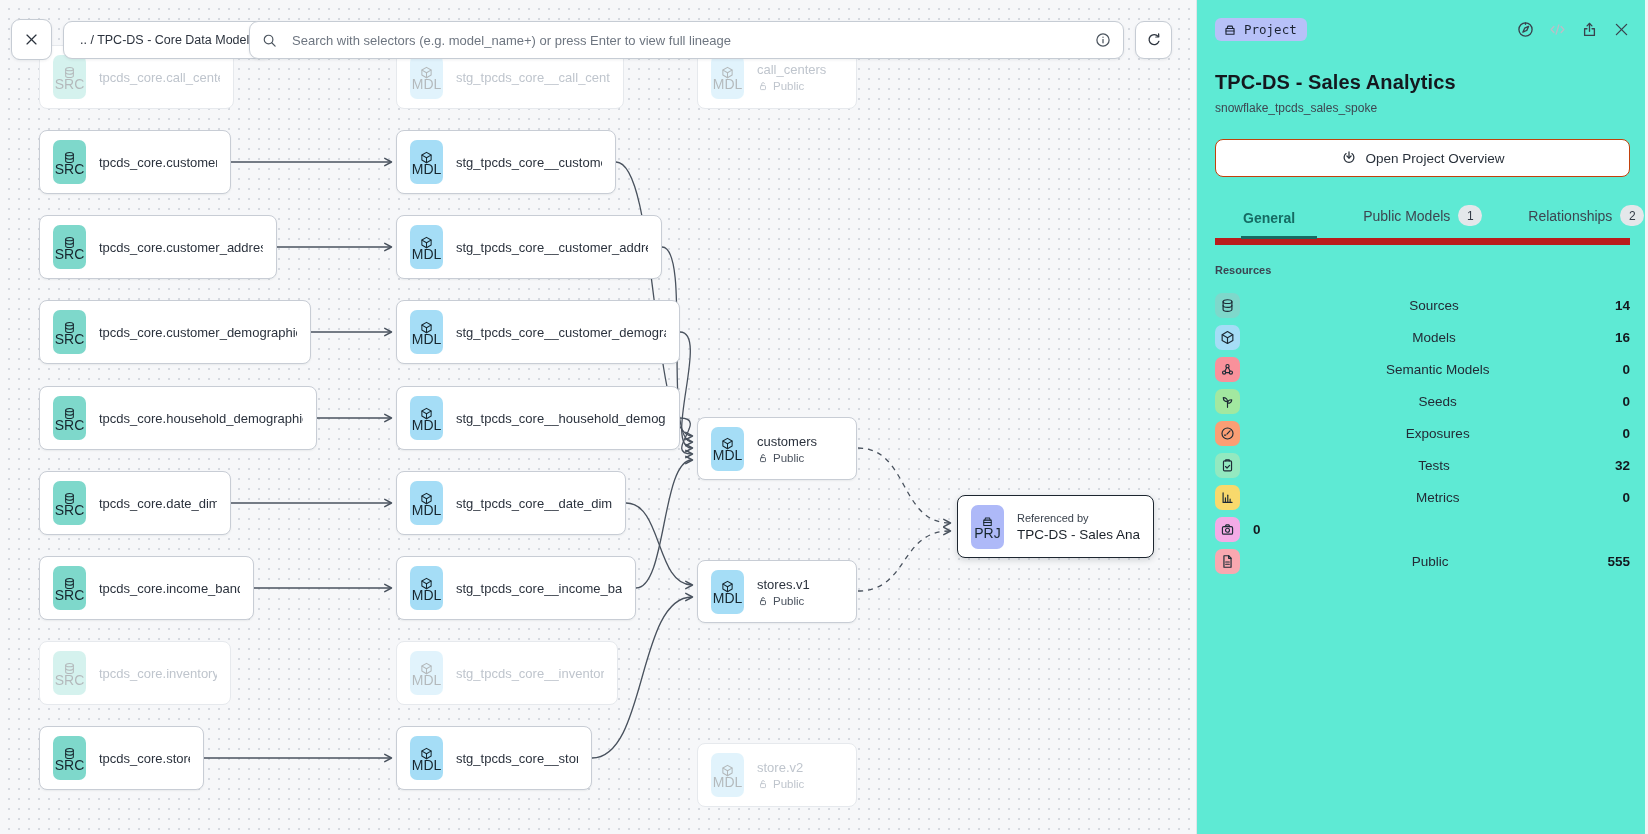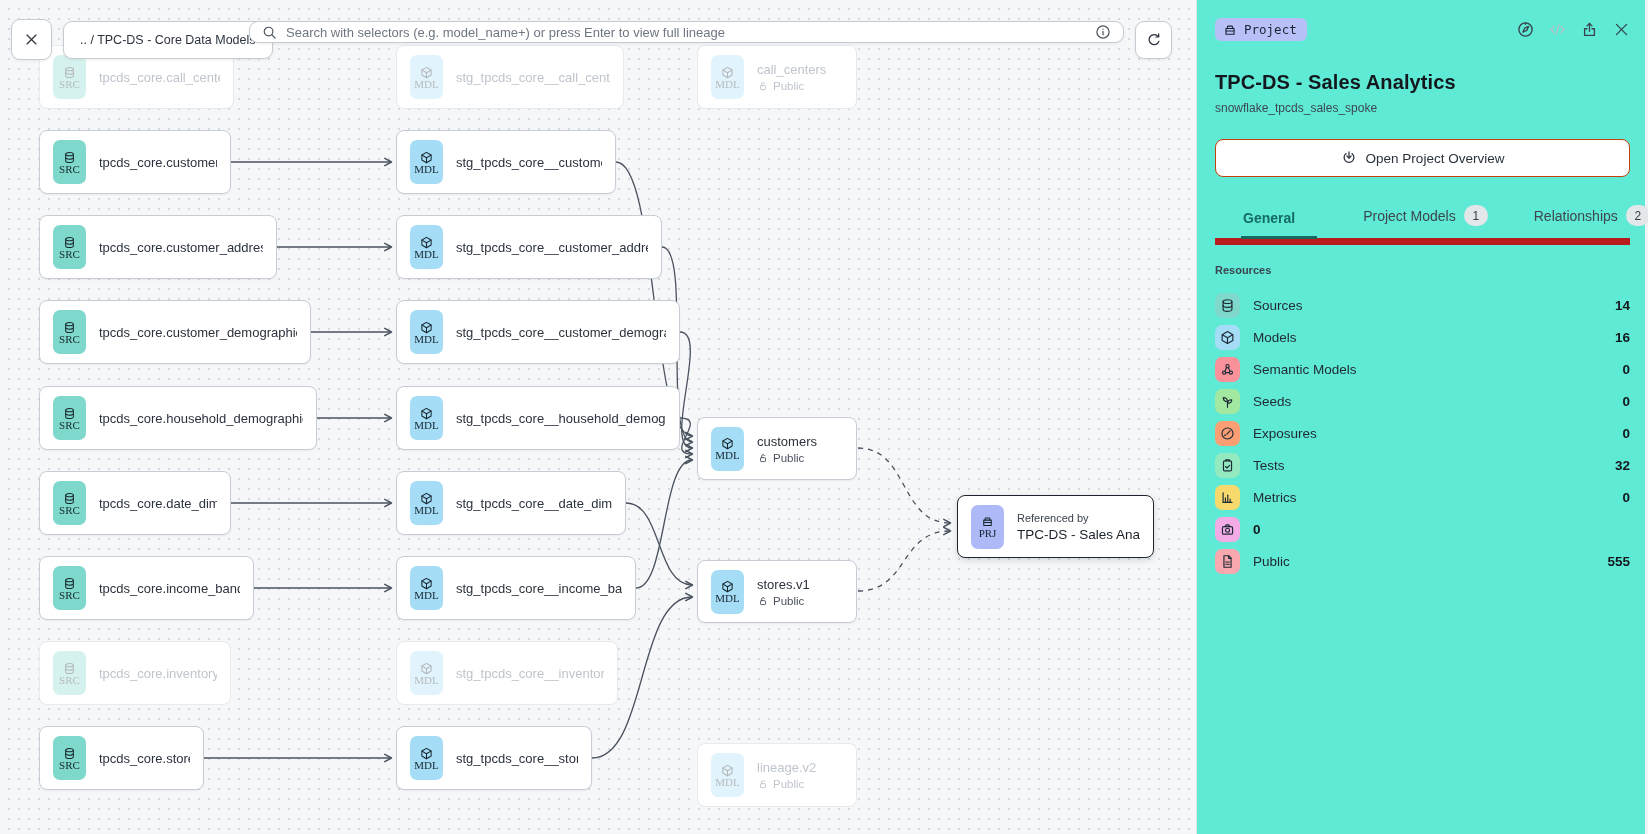--- a/index.html
+++ b/index.html
@@ -12,41 +12,41 @@
     background-image:radial-gradient(#d5d9e0 0.9px, transparent 1px);
     background-size:10px 10px; background-position:4px 4px; }
   #edges { position:absolute; left:0; top:0; z-index:1; }
   #nodes { position:absolute; left:0; top:0; z-index:2; width:100%; height:100%; }
 
   .node { position:absolute; background:#fff; border:1px solid #c8cdd5; border-radius:8px;
     display:flex; align-items:center; gap:13px; padding:0 13px;
     box-shadow:0 1px 2px rgba(20,30,40,.06); cursor:pointer; }
   .node .badge { flex:0 0 33px; width:33px; height:44px; border-radius:7px;
     display:flex; flex-direction:column; align-items:center; justify-content:center; gap:1px; color:#17262e; }
-  .node .badge .blabel { font-family:Liberation Serif, serif; font-size:11px; line-height:9px; }
+  .node .badge .blabel { font-family:Liberation Sans, sans-serif; font-size:14px; line-height:9px; }
   .badge-SRC { background:#7ed8cb; }
   .badge-MDL { background:#a5ddf6; }
   .badge-PRJ { background:#aeb9f8; color:#141c3a; }
   .node .nlabel { font-size:13px; white-space:nowrap; overflow:hidden; text-overflow:clip; color:#2b323d; }
   .node .ncol { display:flex; flex-direction:column; gap:3px; overflow:hidden; }
   .node .sub { display:flex; align-items:center; gap:4px; font-size:11.5px; color:#4a525e; }
   .node .note { font-size:11px; color:#39414c; }
   .node.emphasis { border:1.6px solid #1d2630; box-shadow:0 2px 6px rgba(20,30,40,.16); }
   .node.emphasis .nlabel { font-size:13.5px; color:#1a2129; }
   .node.faded { border-color:#e6e9ed; box-shadow:none; }
   .node.faded .nlabel, .node.faded .sub, .node.faded .note { color:#bfc5cd; }
   .node.faded .badge { opacity:.32; }
 
   
   .toolbar { position:absolute; left:0; top:0; width:100%; z-index:10; }
   .tbpanel { position:absolute; background:#fff; border:1px solid #c6ccd4; border-radius:9px;
     box-shadow:0 1px 3px rgba(20,30,40,.07); display:flex; align-items:center; }
   .tb-close { left:11px; top:19px; width:41px; height:41px; justify-content:center; cursor:pointer; color:#2b323d; }
   .tb-crumb { left:63px; top:21px; height:38px; padding:0 16px; font-size:12.5px; color:#2b323d; cursor:pointer; white-space:nowrap; }
-  .tb-search { left:249px; top:21px; width:875px; height:22px; padding:0 12px; gap:9px; color:#4c555f; }
+  .tb-search { left:249px; top:21px; width:875px; height:38px; padding:0 12px; gap:15px; color:#4c555f; }
   .tb-search input { flex:1; border:none; outline:none; font-size:13px; color:#2b323d; background:transparent;
     font-family:"Liberation Sans", sans-serif; }
   .tb-search input::placeholder { color:#6e7681; }
   .tb-refresh { left:1135px; top:21px; width:37px; height:38px; justify-content:center; cursor:pointer; color:#2b323d; }
 
   
   .side { position:absolute; right:0; top:0; width:452px; height:834px; background:#5eead4;
     border-left:1px solid #e2e5e9; box-shadow:inset -3px 0 0 #f1f2f4; z-index:20; padding:18px 18px 0 18px; }
   .side-head { display:flex; align-items:center; justify-content:space-between; }
   .proj-badge { display:inline-flex; align-items:center; gap:7px; background:#b7c1f8; color:#1c2434;
@@ -61,21 +61,21 @@
     font-size:13.5px; color:#2a323c; cursor:pointer; font-family:"Liberation Sans", sans-serif; }
   .tabs { margin-top:22px; display:flex; align-items:flex-end; border-bottom:7px solid #b91c1c; }
   .tab { display:flex; align-items:center; gap:8px; font-size:14px; color:#3d4651; padding:6px 0 10px 0;
     margin-right:46px; cursor:pointer; border-bottom:3px solid transparent; margin-bottom:-1px; white-space:nowrap; }
   .tab:first-child { margin-left:26px; padding-left:0; }
   .tab.active { color:#156b63; font-weight:bold; border-bottom-color:#156b63; padding-left:2px; padding-right:22px; }
   .tab:last-child { margin-right:0; }
   .tab .count { background:#e4e7ea; color:#333b46; border-radius:999px; min-width:24px; height:21px;
     display:inline-flex; align-items:center; justify-content:center; font-size:12px; font-weight:normal; padding:0 7px; }
   .res-head { margin-top:19px; font-size:11px; font-weight:bold; color:#3c4452; }
-  .res-list { margin-top:13px; }
+  .res-list { margin-top:13px;text-align:center; }
   .res-row { display:flex; align-items:center; height:32px; cursor:pointer; }
   .res-icon { width:25px; height:25px; border-radius:7px; display:flex; align-items:center; justify-content:center;
     color:#1e2b36; margin-right:13px; flex:0 0 25px; }
   .res-label { font-size:13.5px; color:#232b36; flex:1; }
   .res-count { font-size:13.5px; font-weight:bold; color:#14181e; }
 
   .icon { display:inline-flex; line-height:0; }
   .icon svg { stroke:currentColor; fill:none; stroke-width:1.25; stroke-linecap:round; stroke-linejoin:round; }
 </style>
 </head>
@@ -455,21 +455,21 @@
           <span class="icon">
             <svg width="13" height="13" viewBox="0 0 16 16">
               <path d="M8 1.7 13.7 5v6.1L8 14.4 2.3 11.1V5z"></path>
               <path d="M2.5 5.1 8 8.3l5.5-3.2"></path>
               <path d="M8 8.3v6"></path>
             </svg>
           </span>
           <span class="blabel">MDL</span>
         </span>
         <span class="ncol">
-          <span class="nlabel">lineage.v2</span>
+          <span class="nlabel">store.v2</span>
           <span class="sub">
             <span class="icon">
               <svg width="12" height="12" viewBox="0 0 16 16">
                 <rect x="4.7" y="7.5" width="6.6" height="5.3" rx="1"></rect>
                 <path d="M6.3 7.5V5.2a1.85 1.85 0 0 1 3.6-.5"></path>
               </svg>
             </span>
             <span>Public</span>
           </span>
         </span>
@@ -589,21 +589,21 @@
           <path d="M5.9 6 8 8.1 10.1 6"></path>
         </svg>
       </span>
     <span>Open Project Overview</span>
   </button>
   <div class="tabs" id="tabs">
       <div class="tab active">
         <span>General</span>
       </div>
       <div class="tab">
-        <span>Project Models</span>
+        <span>Public Models</span>
         <span class="count">1</span>
       </div>
       <div class="tab">
         <span>Relationships</span>
         <span class="count">2</span>
       </div>
     </div>
   <div class="res-head">Resources</div>
   <div class="res-list" id="res-list">
       <div class="res-row">

